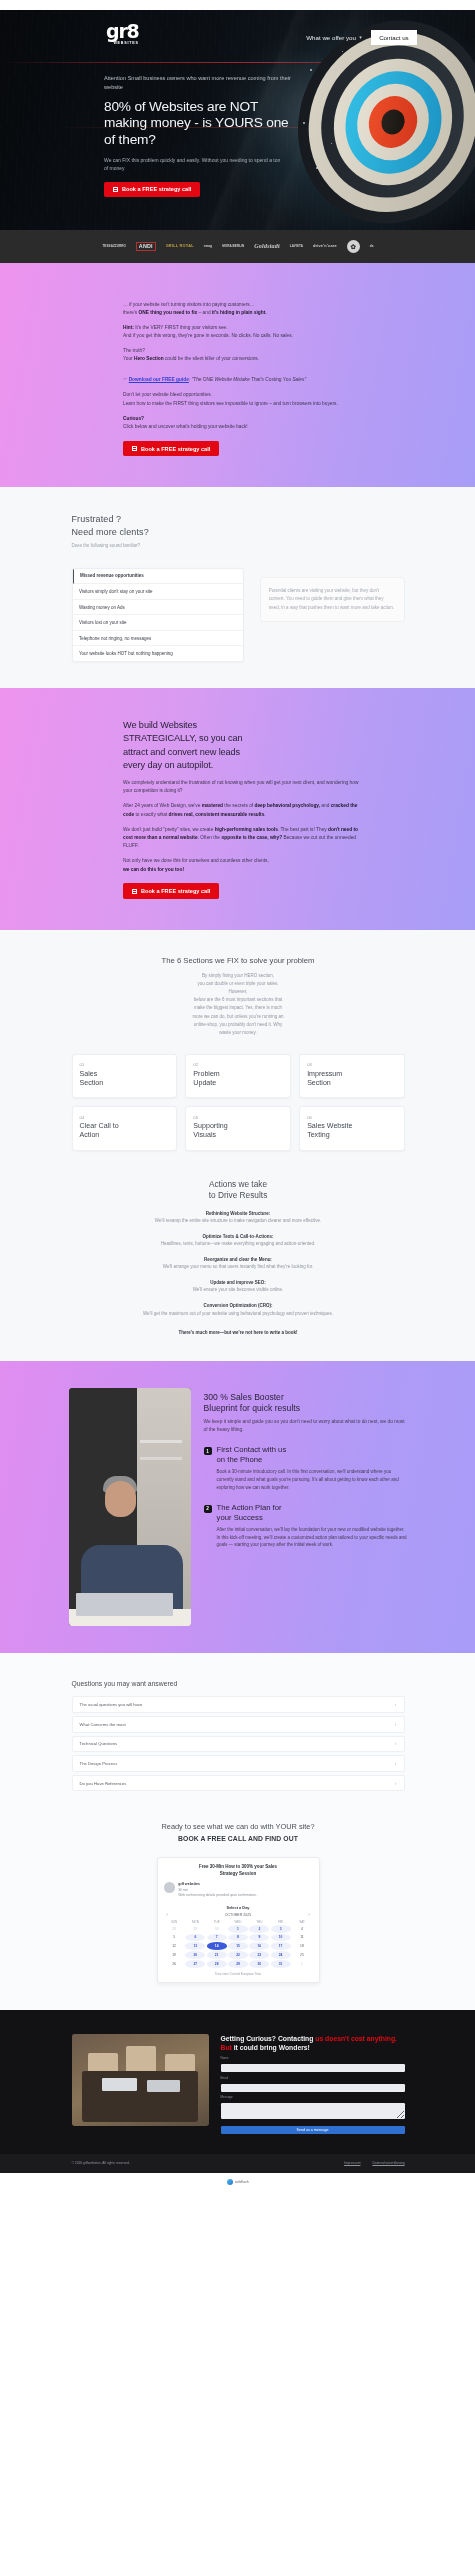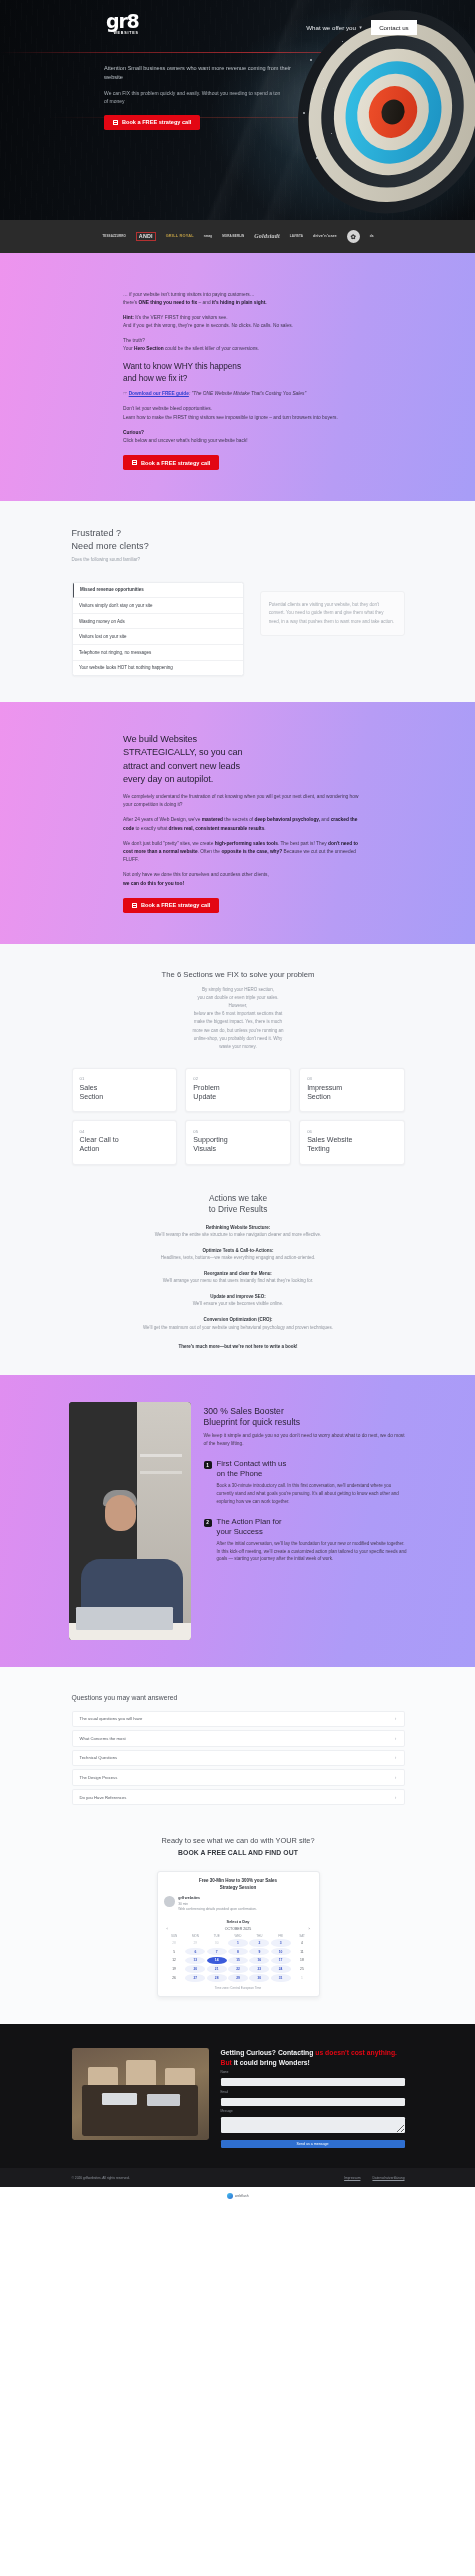--- a/index.html
+++ b/index.html
@@ -3,21 +3,21 @@
 <meta charset="utf-8">
 <style>
   * { margin:0; padding:0; box-sizing:border-box; }
   html,body { width:476px; }
   body {
     font-family:"Liberation Sans", sans-serif;
     background:#ffffff;
     color:#2c2c34;
     -webkit-font-smoothing:antialiased;
   }
-  .page { width:476px; position:relative; overflow:hidden; }
+  .page { width:476px; position:relative; overflow:hidden;margin-top:10px; }
 
   
   .hero {
     position:relative;
     height:220px;
     background:
       radial-gradient(ellipse 250px 178px at 78% 55%, rgba(50,90,110,0.55) 0%, rgba(10,14,18,0.0) 65%),
       linear-gradient(110deg,#07090c 0%, #0b0f14 40%, #10161c 62%, #090c10 100%);
     overflow:hidden;
   }
@@ -241,20 +241,21 @@
         <div class="navlink">
           <span>What we offer you</span>
           <span class="caret">▼</span>
         </div>
         <button class="btn-contact">Contact us</button>
       </div>
     </div>
 
     <div class="hero-copy">
       <div class="kicker">Attention Small business owners who want more revenue coming from their website</div>
+      <div class="hero-h1" style="white-space:pre-line">80% of Websites are NOT making money - is YOURS one of them?</div>
       <div class="hero-sub">We can FIX this problem quickly and easily. Without you needing to spend a ton of money</div>
       <button class="cta-red">
         <span class="cal-ico"></span>
         <span>Book a FREE strategy call</span>
       </button>
     </div>
   </section>
 
   <section class="logobar" id="logobar">
       <div class="clogo tiny">TESSAZZURRO</div>
@@ -277,22 +278,20 @@
       </p>
       <p>
         <span class="strong">Hint:</span><span> It's the VERY FIRST thing your visitors see.</span><br>
         <span>And if you get this wrong, they're gone in seconds. No clicks. No calls. No sales.</span>
       </p>
       <p>
         <span>The truth?</span><br>
         <span>Your </span><span class="strong">Hero Section</span><span> could be the silent killer of your conversions.</span>
       </p>
       <div class="gap"></div>
-      <h2 style="white-space:pre-line;font-size:8.3px">Want to know WHY this happens
-and how we fix it?</h2>
       <p>
         <span class="emoji">☞</span>
         <span class="dl-link">Download our FREE guide</span><span class="ital">: "The ONE Website Mistake That's Costing You Sales"</span>
       </p>
       <p>
         <span>Don't let your website bleed opportunities.</span><br>
         <span>Learn how to make the FIRST thing visitors see impossible to ignore – and turn browsers into buyers.</span>
       </p>
       <p>
         <span class="strong">Curious?</span><br>

